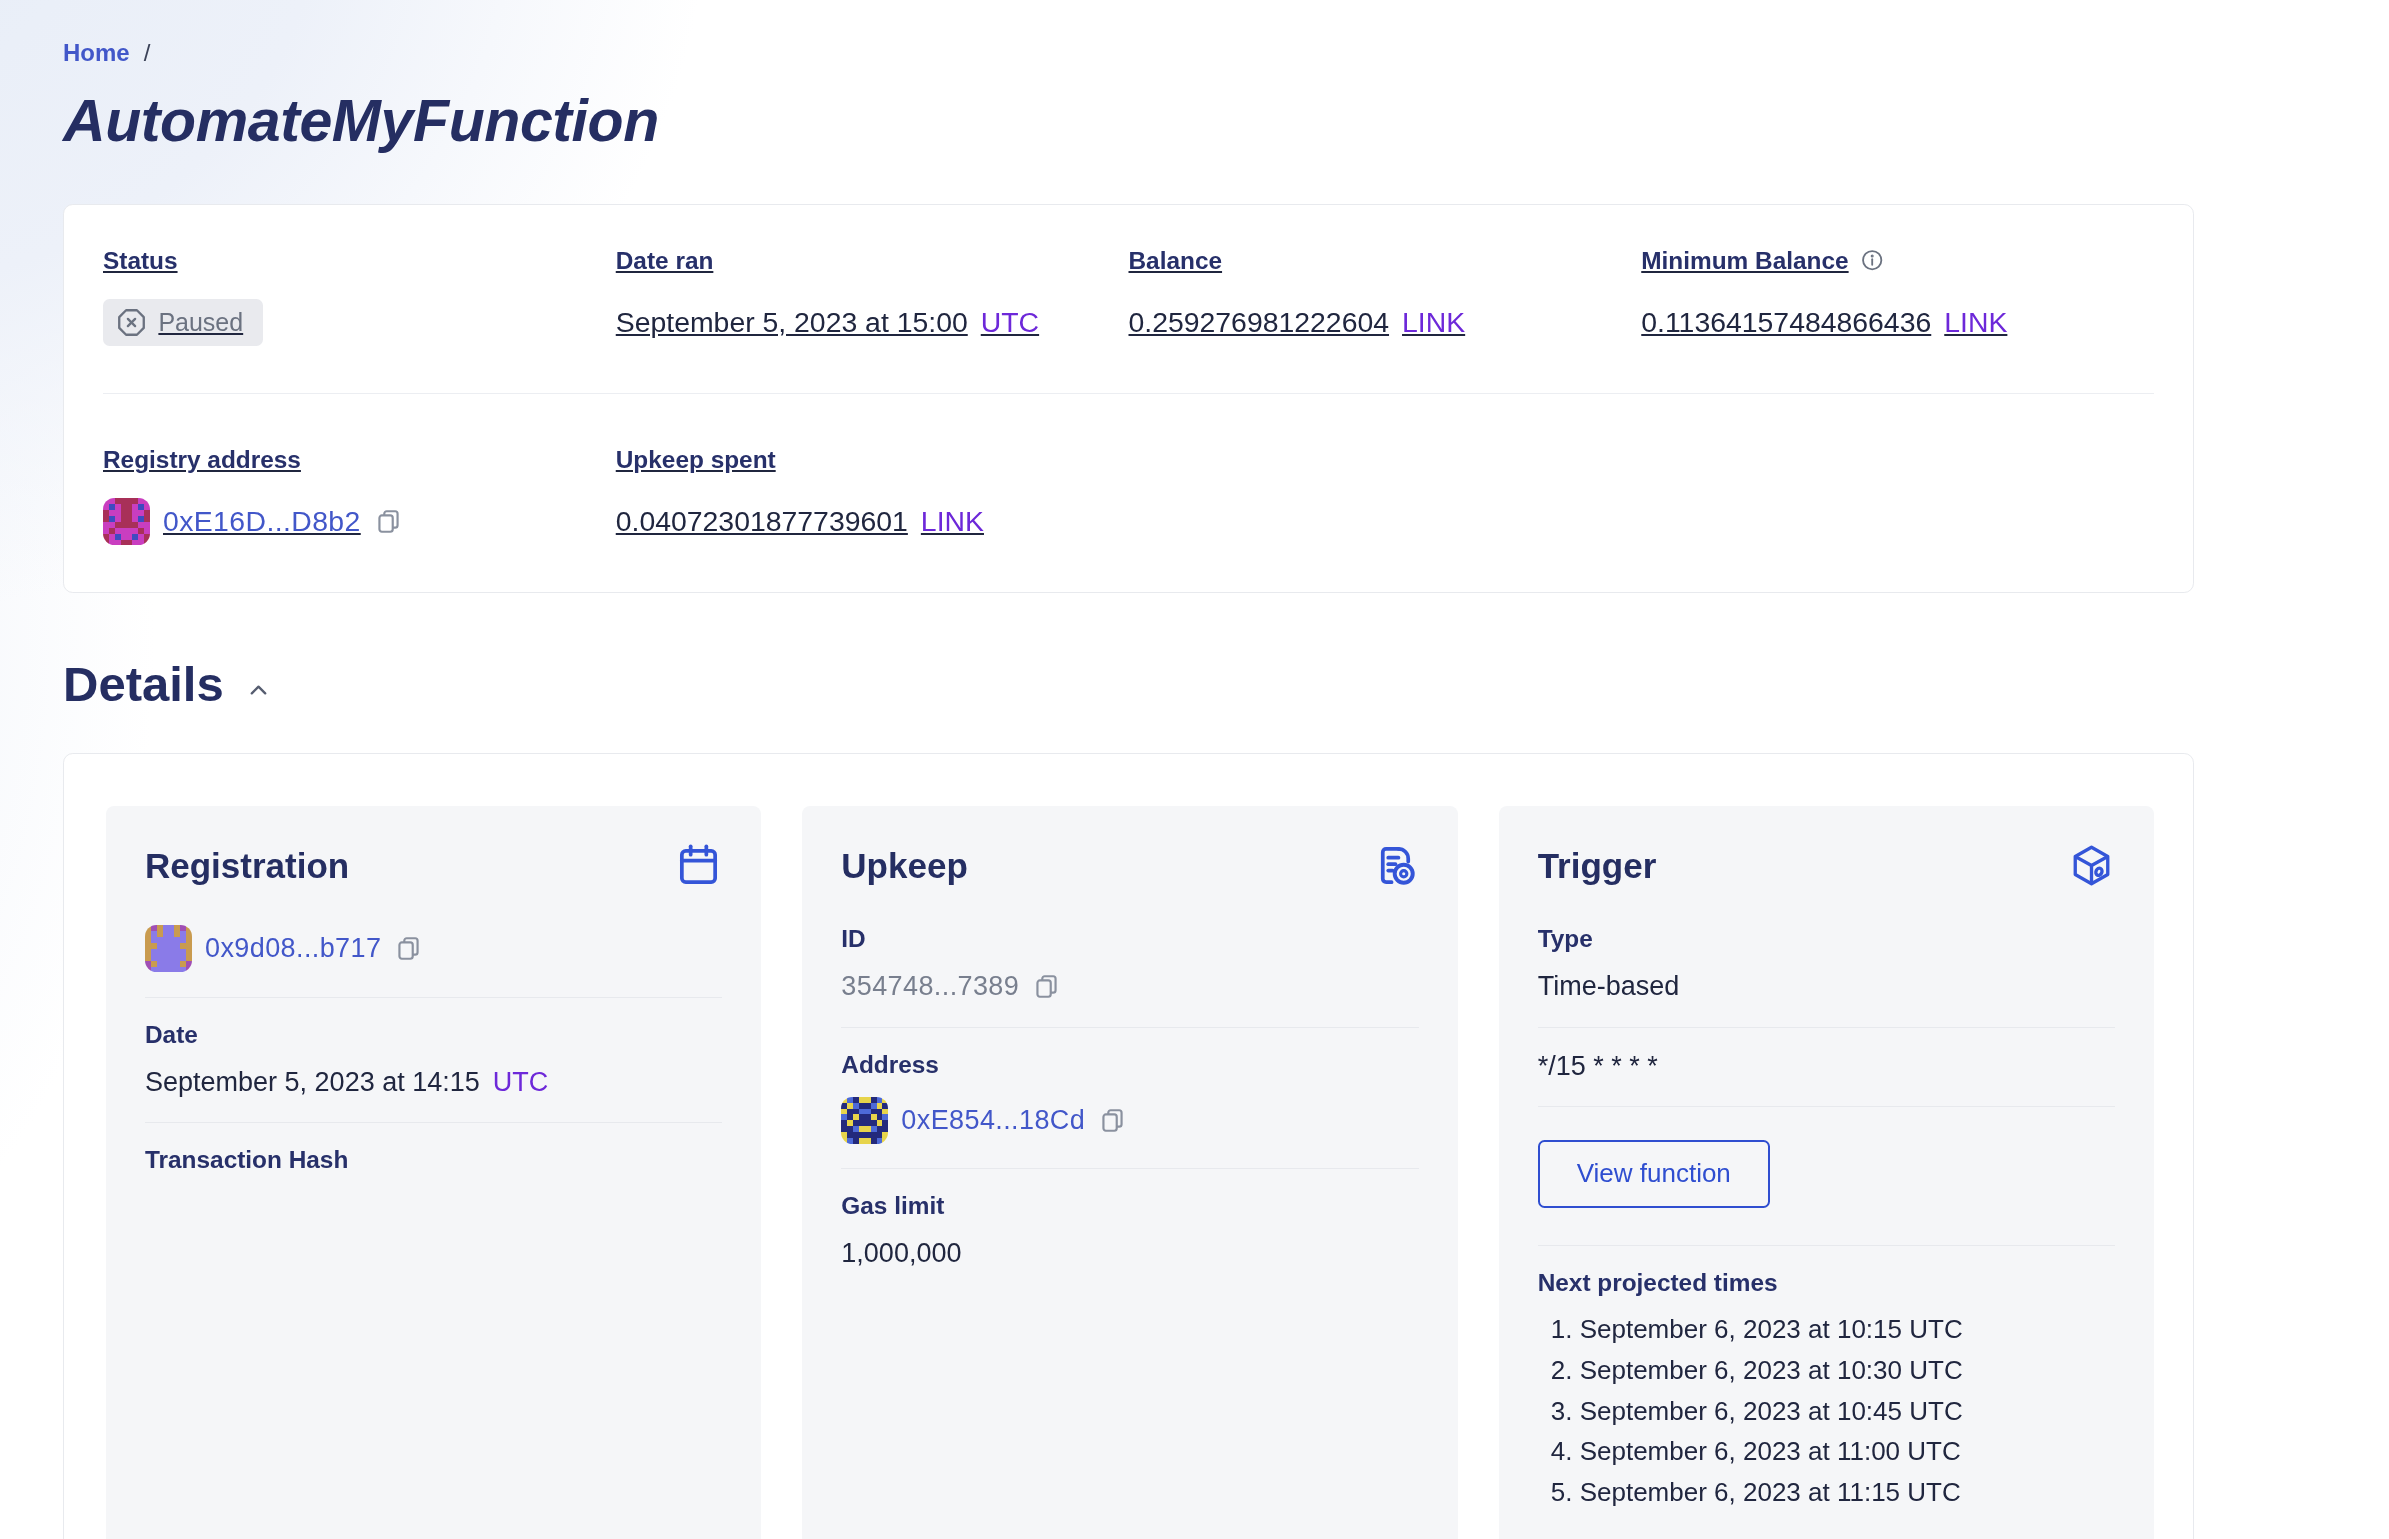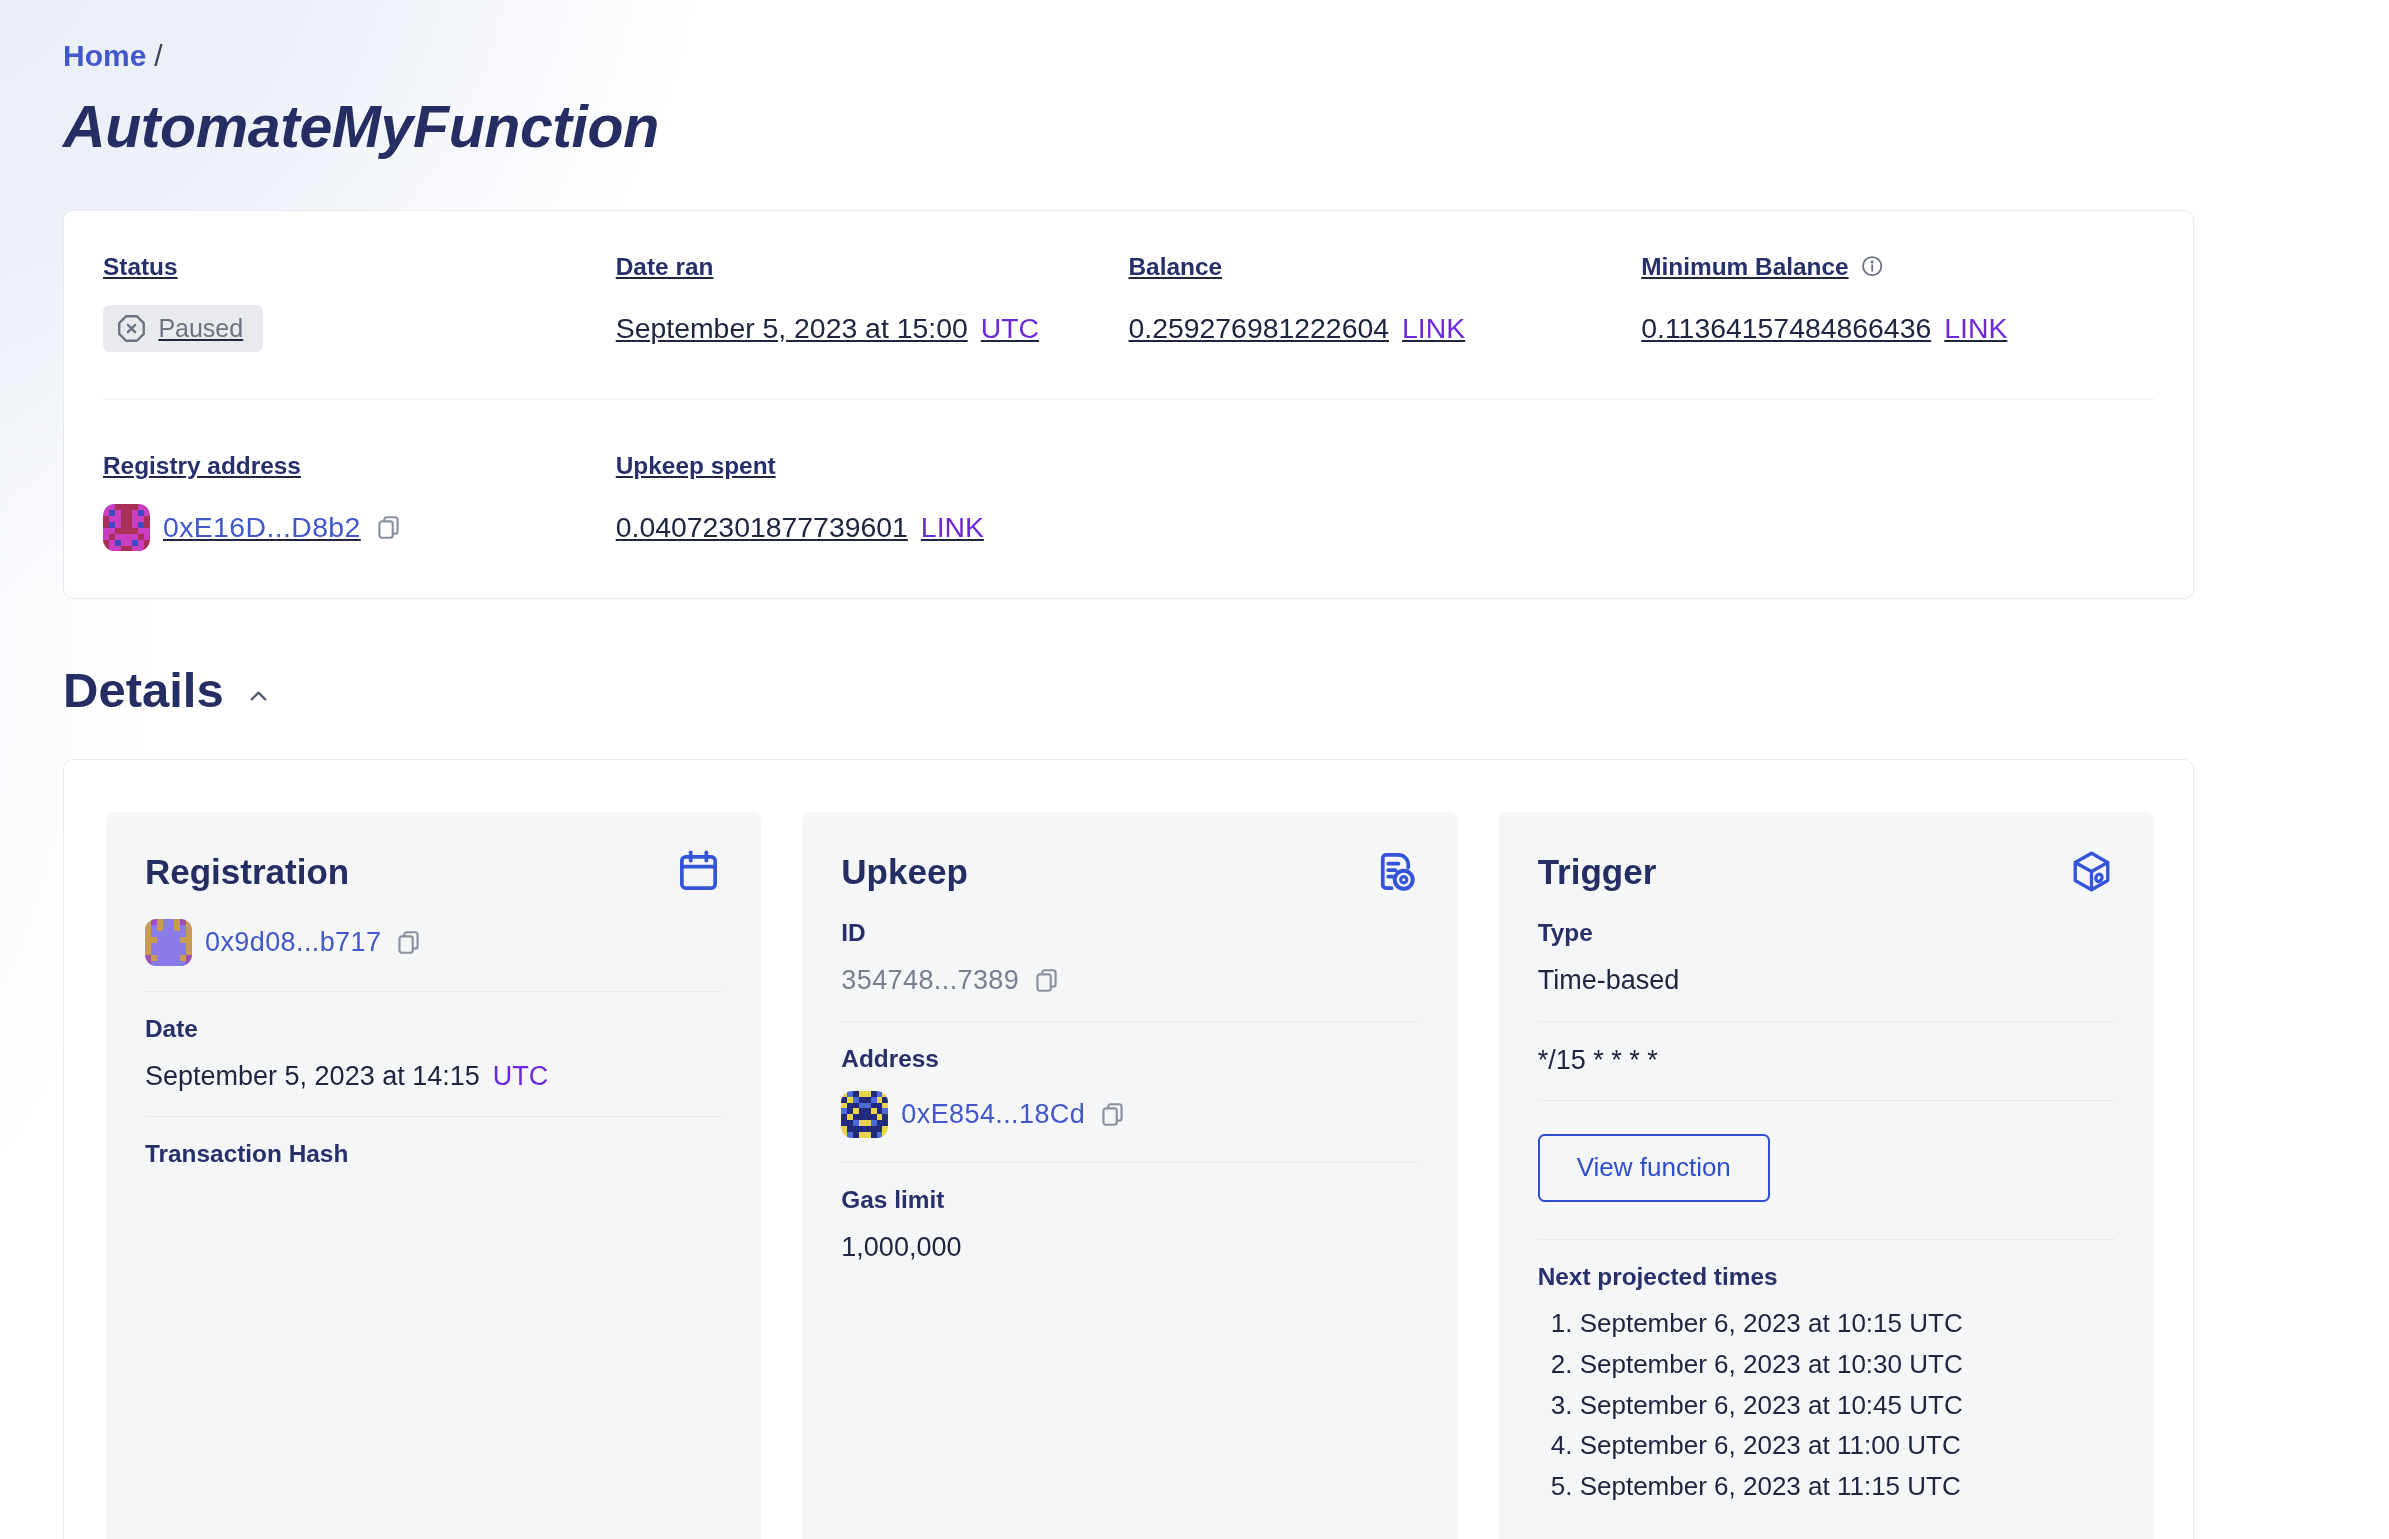--- a/index.html
+++ b/index.html
@@ -12,21 +12,21 @@
     font-family: "Liberation Sans", sans-serif;
     color: #20263f;
     background:
       radial-gradient(1219px 1016px at -146px -98px, #e7edf7 0%, #edf1f9 38%, rgba(255,255,255,0) 70%),
       radial-gradient(731px 1138px at -284px 650px, #eef2f9 0%, rgba(255,255,255,0) 60%),
       #ffffff;
   }
   .content { position: absolute; left: 63px; top: 39px; width: 2131px; }
 
   
-  .breadcrumb { display: flex; align-items: baseline; gap: 8px; font-size: 30px; }
+  .breadcrumb { display: flex; align-items: baseline; gap: 14px; font-size: 24px; }
   .breadcrumb .home { color: #4257c9; font-weight: 700; cursor: pointer; }
   .breadcrumb .sep { color: #3b4258; font-weight: 400; }
   h1.page-title { margin: 19.5px 0 0; font-size: 59px; font-weight: 700; color: #252e62; letter-spacing: -0.4px; font-style: italic; }
 
   
   .summary-card { margin-top: 49px; background: #ffffff; border: 1.6px solid #e8eaee; border-radius: 9.8px; padding: 42px 39px 47px; --copy-fill:#ffffff; }
   .grid-row { display: grid; grid-template-columns: repeat(4, 1fr); text-decoration: underline; }
   .summary-divider { border: 0; border-top: 1.6px solid #eceef2; margin: 47px 0 52px; }
 
   .field-label { font-size: 24.4px; font-weight: 700; color: #27306a; display: flex; align-items: center; gap: 11.4px; }
@@ -46,21 +46,21 @@
 
   
   .details-head { margin-top: 63px; display: flex; align-items: center; gap: 23px; }
   h2.details-title { margin: 0; font-size: 49px; font-weight: 700; color: #252e62; }
   .collapse-btn { display: inline-flex; cursor: pointer; color: #565d70; margin-top: 11.4px; }
   .collapse-btn svg { width: 23px; height: 23px; }
 
   
   .details-card { margin-top: 41px; background: #ffffff; border: 1.6px solid #e8eaee; border-radius: 9.8px; padding: 52px 39px 37px 42px; display: flex; gap: 41px; height: 841px; }
   .d-card { flex: 1 1 0; background: #f5f6f8; border-radius: 8.1px; padding: 36px 39px; height: 749px; --copy-fill:#f5f6f8; }
-  .d-card-head { display: flex; justify-content: space-between; align-items: flex-start; margin-bottom: 24px; }
+  .d-card-head { display: flex; justify-content: space-between; align-items: flex-start; margin-bottom: 36px; }
   .d-card-title { font-size: 35px; font-weight: 700; color: #252e62; line-height: 47px; }
   .d-icon { width: 47px; height: 47px; color: #3455d8; display: inline-flex; }
   .d-icon svg { width: 47px; height: 47px; }
 
   .d-label { font-size: 24.4px; font-weight: 700; color: #27306a; }
   .d-value { margin-top: 18px; font-size: 27px; color: #20263f; display: flex; align-items: center; gap: 13px; }
   .d-value .addr-link { font-size: 27px; }
   .d-value.muted { color: #787f8e; letter-spacing: 0.4px; }
   .d-divider { border: 0; border-top: 1.6px solid #e7e9ed; margin: 24.4px 0 23px; }
 

